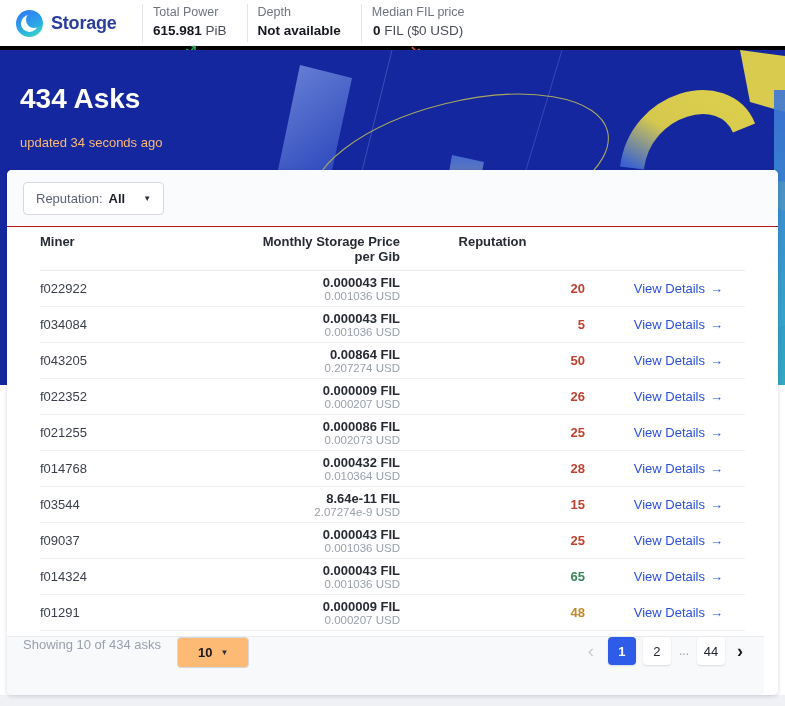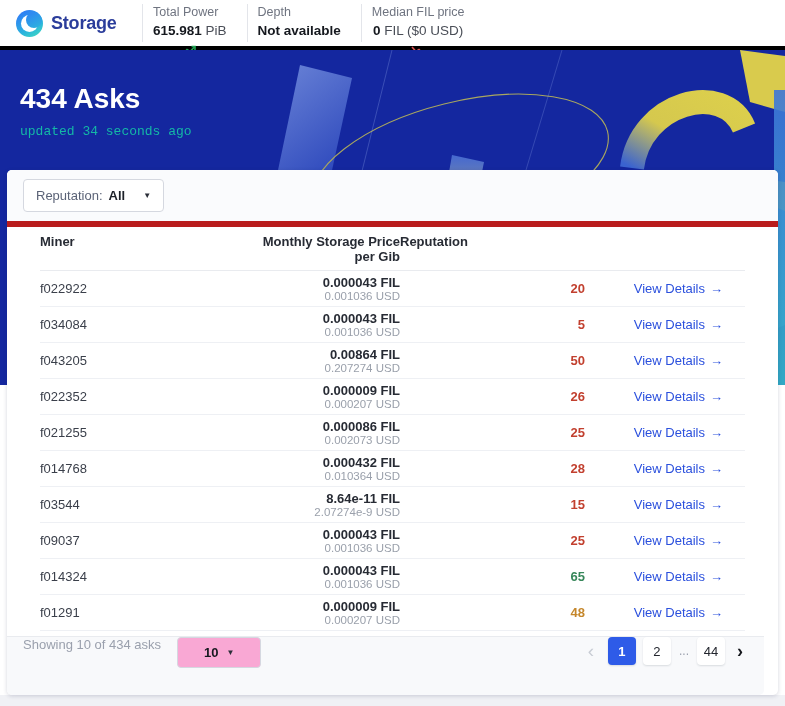--- a/index.html
+++ b/index.html
@@ -21,57 +21,57 @@
   .stat-label { font-size:12.5px; color:#6f7480; }
   .stat-value { font-size:13.5px; color:#15181e; font-weight:bold; margin-top:4px;
     display:flex; align-items:center; gap:6px; white-space:nowrap;flex-direction:column; }
   .stat-unit { font-weight:normal; color:#4a4e57; }
   .trend { display:inline-block; }
 
   
   .hero { position:relative; height:335px; background:#14279f; overflow:hidden; }
   .hero-art { position:absolute; inset:0; }
   .hero-title { position:absolute; left:20px; top:33px; color:#fff; font-size:28px; font-weight:bold; }
-  .hero-sub { position:absolute; left:20px; top:74px; color:#14b8a6; font-size:13px;font-family:Liberation Mono, monospace; }
+  .hero-sub { position:absolute; left:20px; top:85px; color:#fdba74; font-size:13px; }
 
   
   .card { position:relative; margin:-215px 7px 0; height:525px; background:#fff;
     border-radius:5px; box-shadow:0 1px 4px rgba(20,30,70,.18); z-index:2; }
-  .toolbar { height:57px; background:#fafbfd; border-bottom:6px solid #b91c1c;
+  .toolbar { height:57px; background:#fafbfd; border-bottom:1px solid #b91c1c;
     border-radius:5px 5px 0 0; display:flex; align-items:center; padding:0 16px; }
   .filter-box { background:#fff; border:1px solid #d5d8e0; border-radius:4px;
     padding:8px 12px; display:flex; align-items:center; font-size:13px; cursor:pointer; }
   .filter-label { color:#5b6377; margin-right:6px; }
   .filter-value { font-weight:bold; color:#1d2129; }
   .caret { font-size:8px; color:#2a2e38; margin-left:18px; }
 
   .table { padding:0 33px; }
   .thead { display:grid; grid-template-columns:1fr 200px 185px 160px;
     padding:7px 0 6px; border-bottom:1px solid #e9ebef;
     font-size:13px; font-weight:bold; color:#272b34; line-height:15px; }
   .th-price { text-align:right; }
-  .th-rep { text-align:left; }
+  .th-rep { text-align:center; }
   .tr { display:grid; grid-template-columns:1fr 200px 185px 160px; align-items:center;
     height:36px; border-bottom:1px solid #eef0f4; font-size:13px; }
   .td-miner { color:#3a3f4a; }
   .td-price { text-align:right; }
   .fil { color:#272b34; font-weight:bold; line-height:15px; }
   .usd { color:#9aa0ab; font-size:11.5px; line-height:13px; }
   .td-rep { text-align:right; font-weight:bold; }
   .rep-red { color:#c2402f; } .rep-green { color:#37875a; } .rep-orange { color:#c5872b; }
   .td-action { text-align:right; padding-right:22px; }
   .view-details { color:#2b50dd; cursor:pointer; text-decoration:none; white-space:nowrap; }
   .view-details .arrow { margin-left:5px; }
 
   .card-footer { position:absolute; left:0; right:14px; bottom:0; height:59px;
     background:#f8f9fb; border-top:1px solid #e9ebef; border-radius:0 0 5px 5px;
     display:flex; align-items:flex-start; padding:0 16px; }
   .summary { color:#9aa0ad; font-size:13px; }
-  .page-size { margin-left:16px; background:#f9a8d4; border:1px solid #d5d8e0; border-radius:4px;
-    padding:7px 26px; font-size:13px; font-weight:bold; color:#16191f;
+  .page-size { margin-left:16px; background:#fdba74; border:1px solid #d5d8e0; border-radius:4px;
+    padding:7px 20px; font-size:13px; font-weight:bold; color:#16191f;
     display:flex; align-items:center; cursor:pointer; }
   .page-size .caret { margin-left:8px; }
   .pager { margin-left:auto; display:flex; align-items:center; gap:7px; }
   .pg-prev { color:#c8ccd4; font-size:19px; padding:0 7px; }
   .pg { min-width:28px; height:28px; border-radius:4px; display:flex; align-items:center;
     justify-content:center; font-size:13px; background:#fff; color:#23262e;
     box-shadow:0 1px 2px rgba(30,40,60,.14); cursor:pointer; }
   .pg.active { background:#2e5be8; color:#fff; font-weight:bold; }
   .pg-ellipsis { color:#9aa0ad; font-size:12px; padding:0 1px; }
   .pg-next { color:#16181d; font-size:18px; font-weight:bold; padding:0 5px; cursor:pointer; }

